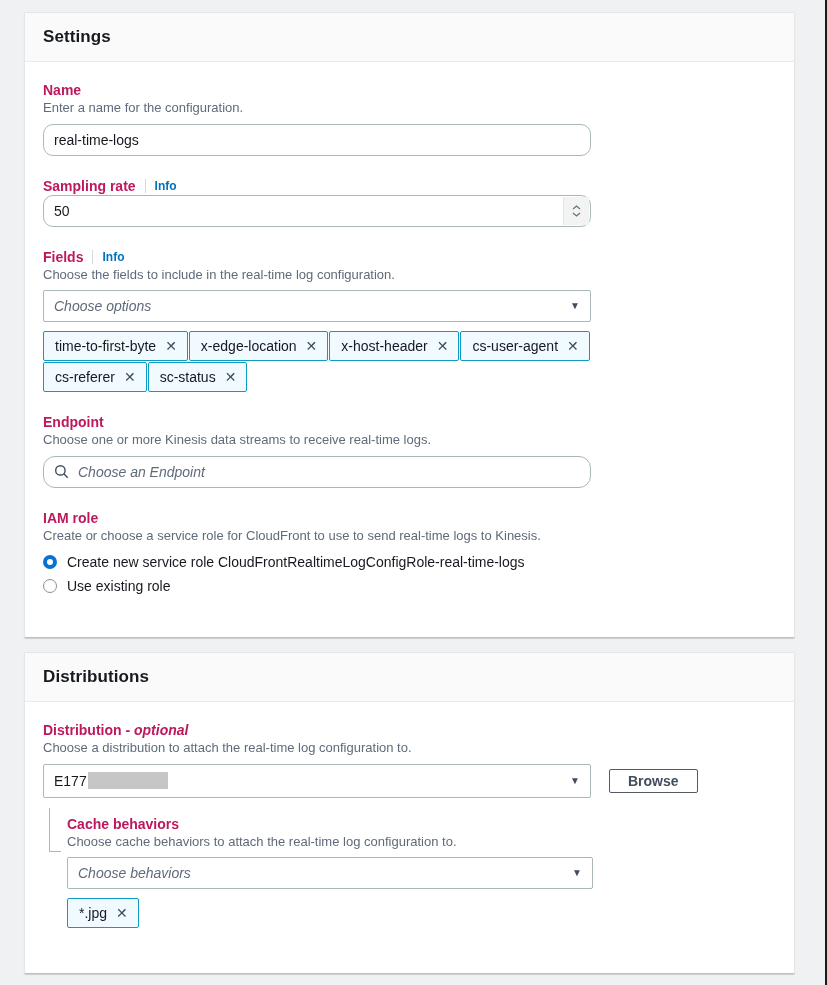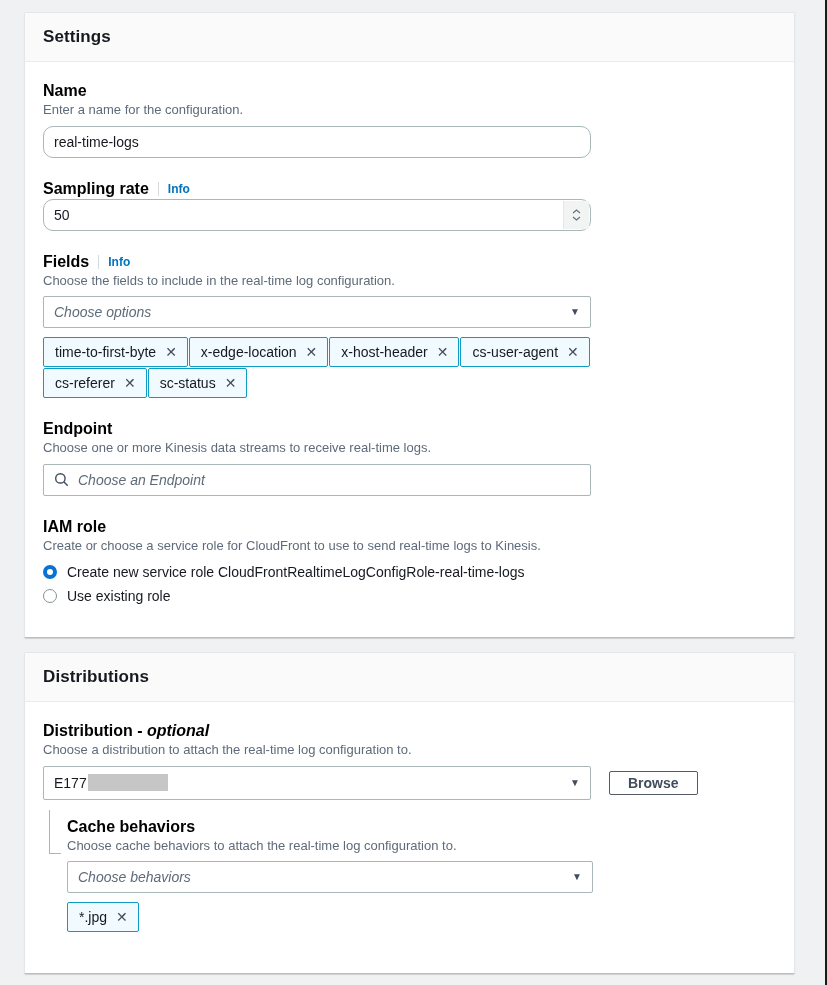--- a/index.html
+++ b/index.html
@@ -53,23 +53,23 @@
   .field-group { margin-bottom: 22px; }
   .field-group:last-child { margin-bottom: 0; }
 
   .label-row {
     display: flex;
     align-items: center;
     gap: 0;
     margin-bottom: 1px;
   }
   .field-label {
-    font-size: 16px;
+    font-size: 14px;
     font-weight: bold;
-    color: #000000;
+    color: #be185d;
   }
   .field-label .optional {
     font-weight: bold;
     font-style: italic;
   }
   .info-sep {
     display: inline-block;
     width: 1px;
     height: 14px;
     background: #d5dbdb;
@@ -137,21 +137,21 @@
     font-style: italic;
     color: #5f6b7a;
     font-size: 14px;
   }
   .caret { color: #414d5c; font-size: 10px; line-height: 1; }
 
   .search-input {
     width: 548px;
     height: 32px;
     border: 1px solid #aab7b8;
-    border-radius: 2px;
+    border-radius: 12px;
     background: #fff;
     padding: 8px 10px;
     display: flex;
     align-items: center;
     gap: 9px;
     cursor: text;
   }
   .search-input .placeholder {
     font-style: italic;
     color: #5f6b7a;

